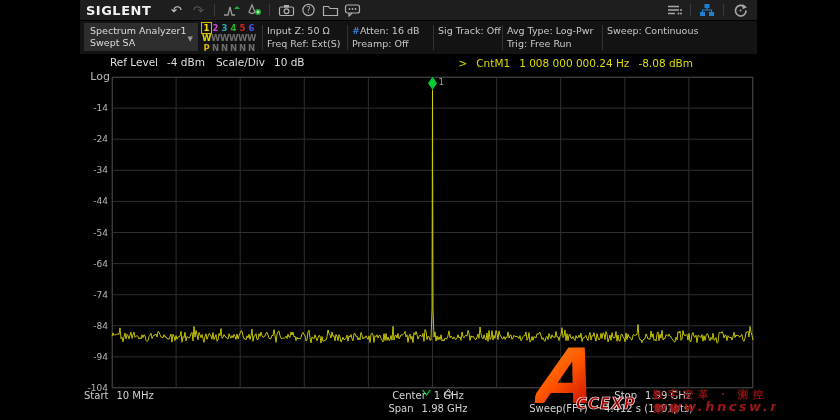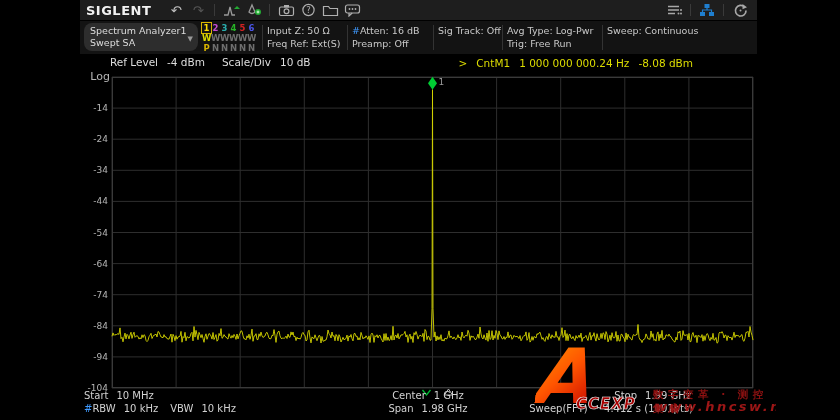--- a/index.html
+++ b/index.html
@@ -11,21 +11,21 @@
   .row1{left:80px;top:0;width:677px;height:20px;background:#1e1e1e;display:flex;align-items:center;}
   .logo{font-weight:bold;font-size:13px;color:#f2f2f2;letter-spacing:.5px;margin:0 14px 0 6px;}
   .tbtn{width:22px;height:18px;display:flex;align-items:center;justify-content:center;
         font-size:13px;color:#c0c0c0;flex:0 0 auto;}
   .tbtn.disabled{color:#555;}
   .vsep{width:1px;height:12px;background:#3a3a3a;margin:0 5px;flex:0 0 auto;}
   .spacer{flex:1;}
 
   
   .row2{left:80px;top:21px;width:677px;height:33px;background:#131313;}
-  .modebox{left:4px;top:2px;width:114px;height:28px;background:#2d2d2d;border-radius:8px;
+  .modebox{left:4px;top:2px;width:114px;height:28px;background:#2d2d2d;border-radius:0;
            padding:2px 6px;box-sizing:border-box;font-size:9.5px;line-height:12px;color:#ddd;}
   .caret{right:5px;top:10px;font-size:7px;color:#999;}
   .setbox{top:0;height:33px;box-sizing:border-box;padding-top:3px;font-size:9.5px;line-height:13px;color:#c9c9c9;white-space:nowrap;}
   .rsep{top:4px;width:1px;height:25px;background:#333;}
   .hash{color:#3f9aff;}
   .ttbl{left:122px;top:2px;font-size:8.5px;font-weight:bold;line-height:10px;letter-spacing:0;}
   .ttbl .cell{display:inline-block;width:9px;text-align:center;}
   .ttbl .boxed{outline:1px solid #d8b400;}
 
   
@@ -165,24 +165,24 @@
       <div>Avg Type: Log-Pwr</div>
       <div>Trig: Free Run</div>
     </div>
     <div class="abs rsep" style="left:522px"></div>
     <div class="abs setbox" style="left:527px">
       <div>Sweep: Continuous</div>
     </div>
   </div>
 
   <div class="abs refrow">
-    <span>Ref Level</span><span>-4 dBm</span><span style="margin-left:8px">Scale/Div</span><span>10 dB</span>
+    <span>Ref Level</span><span>-4 dBm</span><span style="margin-left:2px">Scale/Div</span><span>10 dB</span>
   </div>
   <div class="abs mkreadout">
-    <span>&gt;</span><span>CntM1</span><span>1 000 000 000.24 Hz</span><span>-8.08 dBm</span>
+    <span>&gt;</span><span>CntM1</span><span>1 008 000 000.24 Hz</span><span>-8.08 dBm</span>
   </div>
   <div class="abs loglbl">Log</div>
   <div id="ylabels">
       <div class="ylbl" style="top: 103.1px;">-14</div>
       <div class="ylbl" style="top: 134.2px;">-24</div>
       <div class="ylbl" style="top: 165.3px;">-34</div>
       <div class="ylbl" style="top: 196.4px;">-44</div>
       <div class="ylbl" style="top: 227.5px;">-54</div>
       <div class="ylbl" style="top: 258.6px;">-64</div>
       <div class="ylbl" style="top: 289.7px;">-74</div>
@@ -224,23 +224,20 @@
 
   <div class="abs botrow" style="left:84px;top:390px">
     <span>Start</span><span>10 MHz</span>
   </div>
   <div class="abs botrow ctr" style="top:390px">
     <span>Center</span><span>1 GHz</span>
   </div>
   <div class="abs botrow rgt" style="top:390px">
     <span>Stop</span><span style="margin-right:2px">1.99 GHz</span>
   </div>
-  <div class="abs botrow" style="left:84px;top:403px">
-    <span style="margin-right:0" class="hash">#</span><span>RBW</span><span>10 kHz</span><span style="margin-left:4px">VBW</span><span>10 kHz</span>
-  </div>
   <div class="abs botrow ctr" style="top:403px">
     <span>Span</span><span>1.98 GHz</span>
   </div>
   <div class="abs botrow rgt" style="top:403px">
     <span>Sweep(FFT)</span><span style="margin-right:0">~4.412 s (1001pts)</span>
   </div>
 
   <div class="abs wm wm-logo">A</div>
   <div class="abs wm wm-ccexp">CCEXP</div>
   <div class="abs wm wm-slogan">数字变革 · 测控集成</div>

